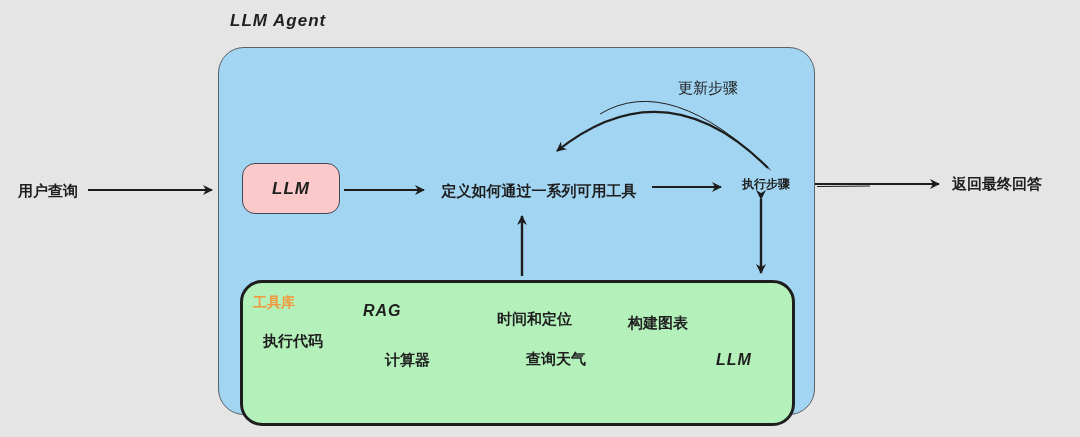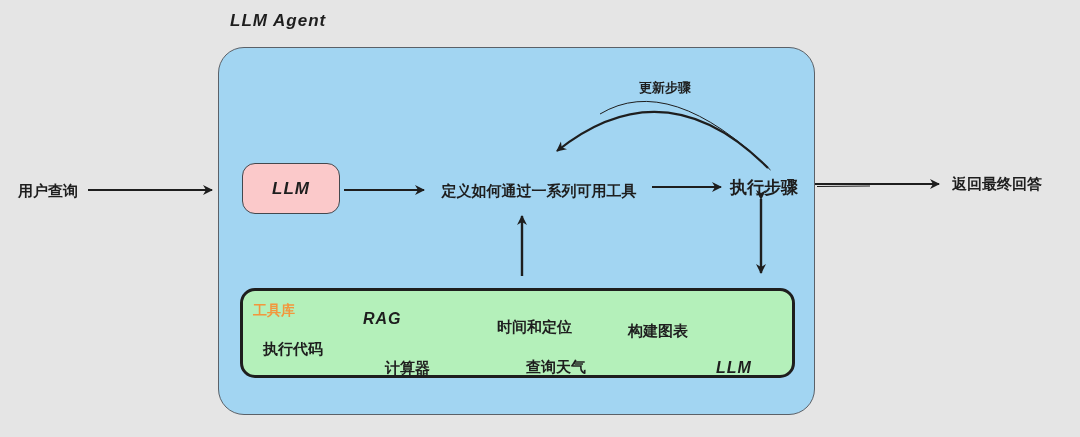--- a/index.html
+++ b/index.html
@@ -61,39 +61,40 @@
     font-size: 15px;
     line-height: 18px;
     font-weight: 600;
     margin-top: 15px;
   }
   .execute-text {
     position: absolute;
     left: 730px;
     top: 176px;
     width: 72px;
-    font-size: 17px;
+    text-align: center;
+    font-size: 12px;
     font-weight: 600;
   }
   .update-label {
     position: absolute;
-    left: 639px;
+    left: 678px;
     top: 79px;
-    font-size: 13px;
-    font-weight: 700;
+    font-size: 15px;
+    font-weight: 400;
   }
   .toolbox {
     position: absolute;
     left: 240px;
-    top: 288px;
+    top: 280px;
     width: 555px;
-    height: 90px;
+    height: 146px;
     background: #b4f0ba;
     border: 3px solid #1e1e1e;
-    border-radius: 15px;
+    border-radius: 22px;
   }
   .toolbox-label {
     position: absolute;
     left: 10px;
     top: 11px;
     font-size: 14px;
     font-weight: 700;
     color: #f2973d;
   }
   .tool {

